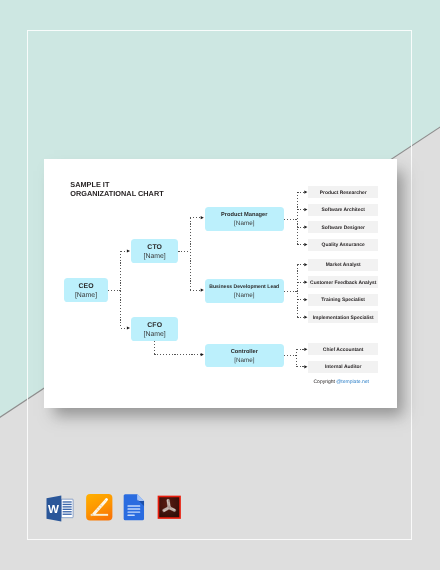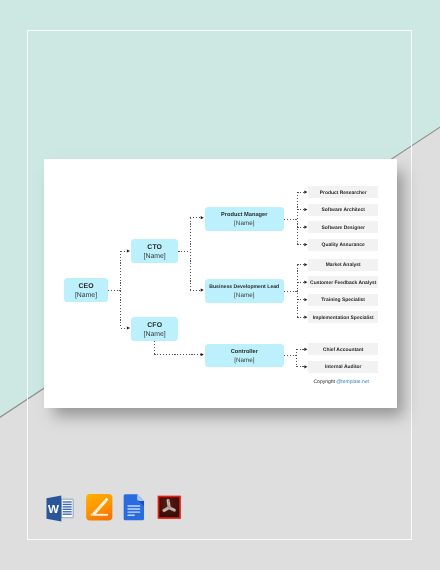--- a/index.html
+++ b/index.html
@@ -64,20 +64,24 @@
 
 <div id="stage">
   <div class="bg-gray"></div>
   <div class="bg-teal"></div>
   <svg class="diag-line" viewBox="0 0 440 570">
     <line x1="-2" y1="418.5" x2="442" y2="125.8" stroke="#8e8e8e" stroke-width="1.2"></line>
   </svg>
   <div class="frame"></div>
   <div class="card-shadow"></div>
   <div class="card">
+    <div class="title">
+      <div>SAMPLE IT</div>
+      <div>ORGANIZATIONAL CHART</div>
+    </div>
 
     <svg class="conn" width="353" height="249" viewBox="0 0 353 249">
         <line x1="64" y1="131.2" x2="76.9" y2="131.2" stroke="#3a3a3a" stroke-width="0.85" stroke-dasharray="1.15 1.7" shape-rendering="crispEdges"></line>
         <line x1="76.9" y1="92" x2="76.9" y2="169" stroke="#3a3a3a" stroke-width="0.85" stroke-dasharray="1.15 1.7" shape-rendering="crispEdges"></line>
         <line x1="76.9" y1="92" x2="82.8" y2="92" stroke="#3a3a3a" stroke-width="0.85" stroke-dasharray="1.15 1.7" shape-rendering="crispEdges"></line>
         <path d="M86 92 L82.9 90.4 L82.9 93.6 Z" fill="#1a1a1a"></path>
         <line x1="76.9" y1="169" x2="82.8" y2="169" stroke="#3a3a3a" stroke-width="0.85" stroke-dasharray="1.15 1.7" shape-rendering="crispEdges"></line>
         <path d="M86 169 L82.9 167.4 L82.9 170.6 Z" fill="#1a1a1a"></path>
         <line x1="134.4" y1="92" x2="146.1" y2="92" stroke="#3a3a3a" stroke-width="0.85" stroke-dasharray="1.15 1.7" shape-rendering="crispEdges"></line>
         <line x1="146.1" y1="58.7" x2="146.1" y2="131.1" stroke="#3a3a3a" stroke-width="0.85" stroke-dasharray="1.15 1.7" shape-rendering="crispEdges"></line>

